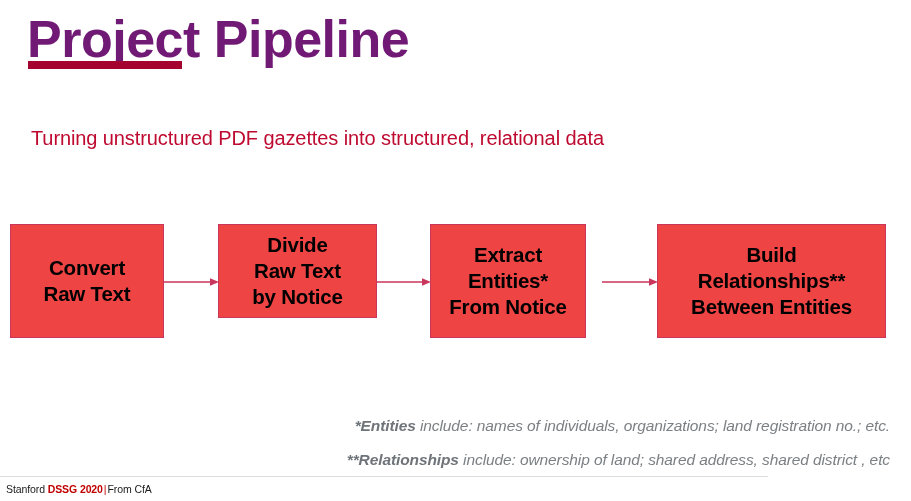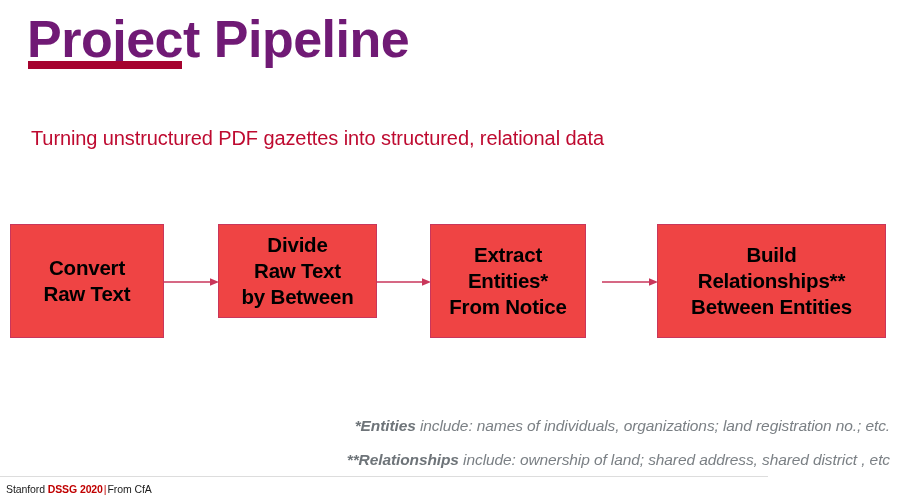--- a/index.html
+++ b/index.html
@@ -150,21 +150,21 @@
     <span class="lines">
       <span class="ln">Convert</span>
       <span class="ln">Raw Text</span>
     </span>
   </div>
 
   <div id="box-2" class="flow-box">
     <span class="lines">
       <span class="ln">Divide</span>
       <span class="ln">Raw Text</span>
-      <span class="ln">by Between</span>
+      <span class="ln">by Notice</span>
     </span>
   </div>
 
   <div id="box-3" class="flow-box">
     <span class="lines">
       <span class="ln">Extract</span>
       <span class="ln">Entities*</span>
       <span class="ln">From Notice</span>
     </span>
   </div>

